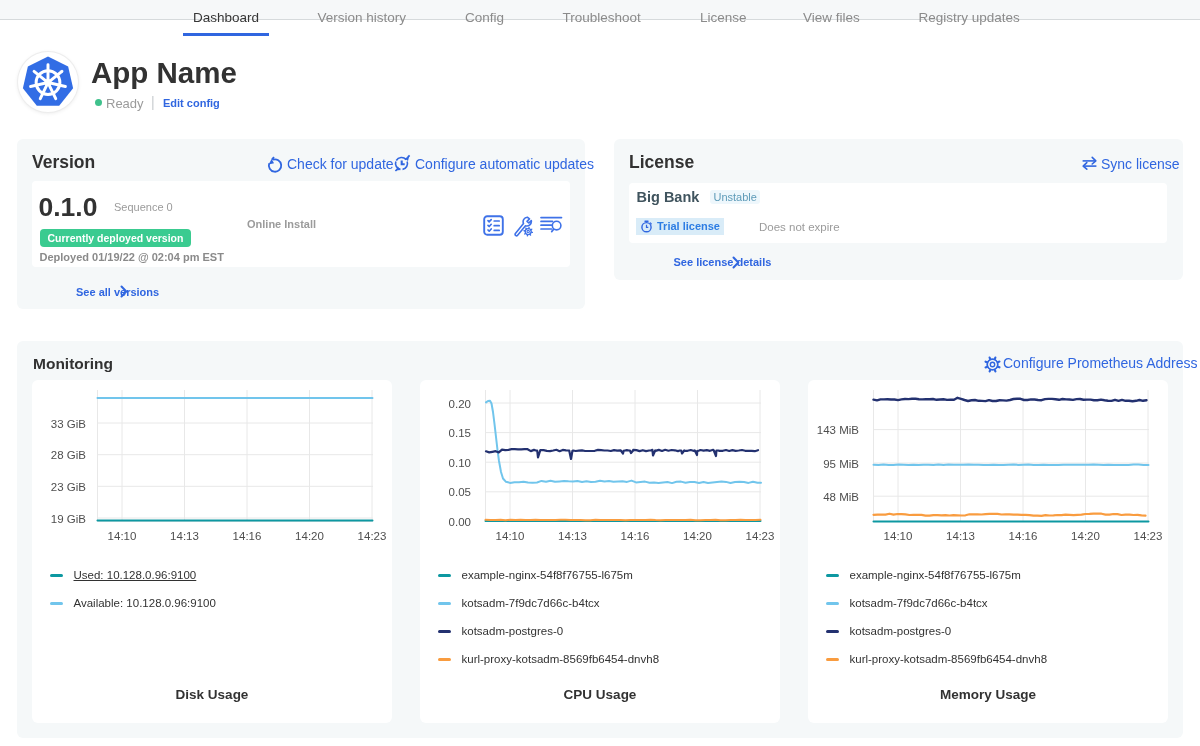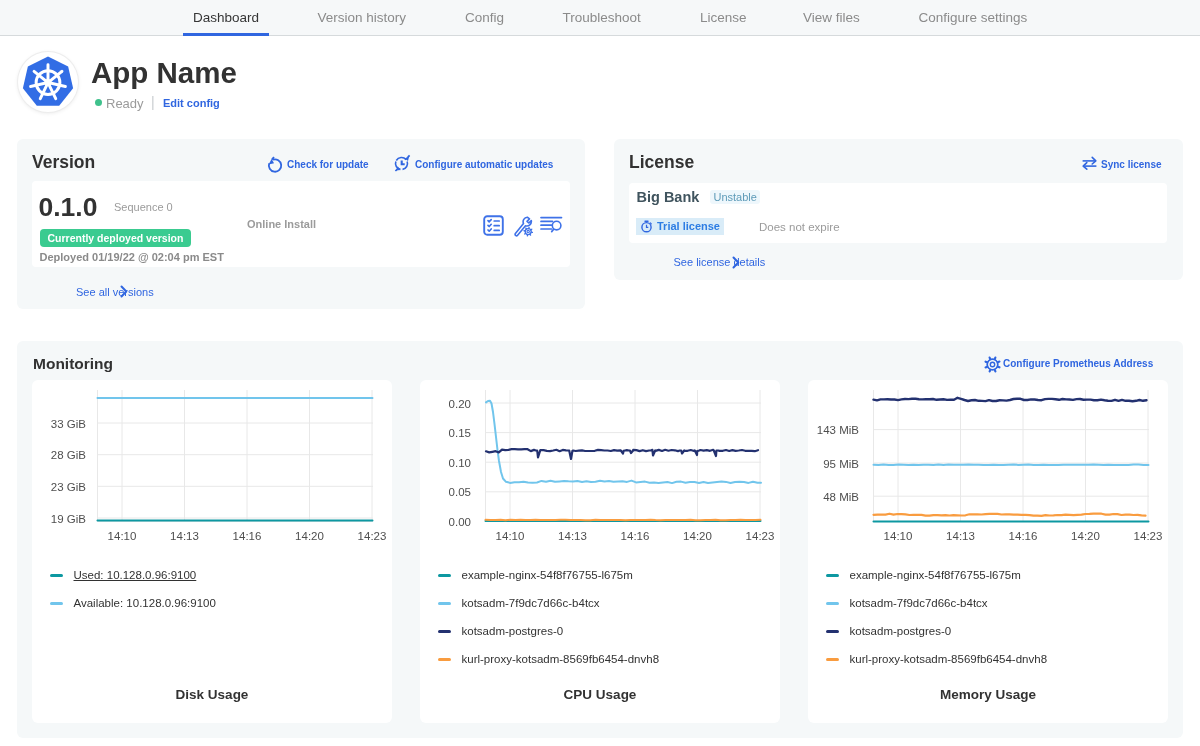--- a/index.html
+++ b/index.html
@@ -1,55 +1,55 @@
 <!DOCTYPE html>
 <html><head>
 <meta charset="utf-8">
 <style>
 * { margin:0; padding:0; box-sizing:border-box; }
 html,body { width:1200px; height:746px; background:#fff; font-family:"Liberation Sans", sans-serif; overflow:hidden; }
 .abs { position:absolute; }
 body { position:relative; }
-.nav { position:absolute; left:0; top:0; width:1200px; height:36px; background:#f6f8f9; border-bottom:1px solid #d6dadc; }
+.nav { position:absolute; left:0; top:0; width:1200px; height:20px; background:#f6f8f9; border-bottom:1px solid #d6dadc; }
 .tab { position:absolute; top:0; height:36px; line-height:36px; font-size:13.5px; color:#8b8b8b; }
 .tab.active { color:#363636; }
 .tabline { position:absolute; left:183px; top:33px; width:86px; height:3px; background:#3066e0; }
 .appicon { position:absolute; left:18px; top:52px; width:60px; height:60px; border-radius:50%; background:#fff; box-shadow:0 0 0 1px #ededed, 0 1px 4px rgba(0,0,0,0.1); }
 .appname { position:absolute; left:91px; top:58px; font-size:29.5px; line-height:29.5px; font-weight:bold; color:#323232; }
 .ready-dot { position:absolute; left:95px; top:99px; width:7px; height:7px; border-radius:50%; background:#3fc18c; }
 .ready { position:absolute; left:106px; top:97px; font-size:13px; line-height:13px; color:#9b9b9b; }
 .sep { position:absolute; left:151px; top:95px; font-size:14px; line-height:14px; color:#c9cdd0; }
 .editconfig { position:absolute; left:163px; top:97.5px; font-size:11px; line-height:11px; font-weight:bold; color:#3066e0; }
 .card { position:absolute; background:#f5f8f9; border-radius:6px; }
 .whitebox { position:absolute; background:#ffffff; border-radius:4px; }
 .h2 { position:absolute; font-size:17.5px; line-height:17.5px; font-weight:bold; color:#323232; }
-.alink { position:absolute; font-size:10px; line-height:11px; font-weight:bold; color:#3066e0; white-space:nowrap; }
+.alink { position:absolute; font-size:14px; line-height:11px; font-weight:normal; color:#3066e0; white-space:nowrap; }
 .bigver { position:absolute; font-size:26.5px; line-height:26.5px; font-weight:bold; color:#323232; }
 .seq { position:absolute; font-size:11px; line-height:11px; color:#9b9b9b; }
 .badge-green { position:absolute; background:#3acb90; color:#fff; font-size:10.5px; font-weight:bold; border-radius:4px; height:18px; line-height:18px; padding:0 7.5px; }
 .deployed { position:absolute; font-size:11px; line-height:11px; font-weight:bold; color:#8a8a8a; }
 .online { position:absolute; font-size:11px; line-height:11px; font-weight:bold; color:#9b9b9b; }
-.seelink { position:absolute; font-size:11px; line-height:11px; font-weight:normal; color:#3066e0;padding-left:44px; }
+.seelink { position:absolute; font-size:11px; line-height:11px; font-weight:bold; color:#3066e0;padding-left:44px; }
 .bigbank { position:absolute; font-size:14.5px; line-height:15px; font-weight:bold; color:#40545e; }
 .unstable { position:absolute; background:#eef7fc; color:#5e9bb8; font-size:11px; border-radius:3px; height:14.5px; line-height:14.5px; padding:0 3.5px; }
 .trial { position:absolute; background:#d9ecf8; border-radius:0; height:17px; line-height:17px; padding:0 4px; font-size:11px; font-weight:bold; color:#2d7de3; }
 .noexpire { position:absolute; font-size:11.5px; line-height:12px; color:#9b9b9b; }
 .chartcard { position:absolute; background:#fff; border-radius:6px; width:360px; height:343px; top:380px; }
 .charttitle { position:absolute; width:360px; text-align:center; top:307px; font-size:13.5px; font-weight:bold; color:#323232; }
 </style>
 </head>
 <body>
 <div class="nav">
   <span class="tab active" style="left:193px;">Dashboard</span>
   <span class="tab" style="left:317.5px;">Version history</span>
   <span class="tab" style="left:465px;">Config</span>
   <span class="tab" style="left:562.5px;">Troubleshoot</span>
   <span class="tab" style="left:700px;">License</span>
   <span class="tab" style="left:803px;">View files</span>
-  <span class="tab" style="left:918.5px;">Configure settings</span>
+  <span class="tab" style="left:918.5px;">Registry updates</span>
   <div class="tabline"></div>
 </div>
 
 <div class="appicon">
   <svg width="54" height="54" style="position:absolute;left:3px;top:3px;" viewBox="0 0 100 100">
     <polygon points="50,3 87.3,21.3 96.5,61.7 70.7,94 29.3,94 3.5,61.7 12.7,21.3" fill="#326de5"></polygon>
     <g stroke="#ffffff" stroke-width="5.5" fill="none" stroke-linecap="round">
       <circle cx="50" cy="51" r="22"></circle>
       <line x1="50" y1="51" x2="50.0" y2="18.0"></line>
         <line x1="50" y1="51" x2="75.8" y2="30.4"></line>

